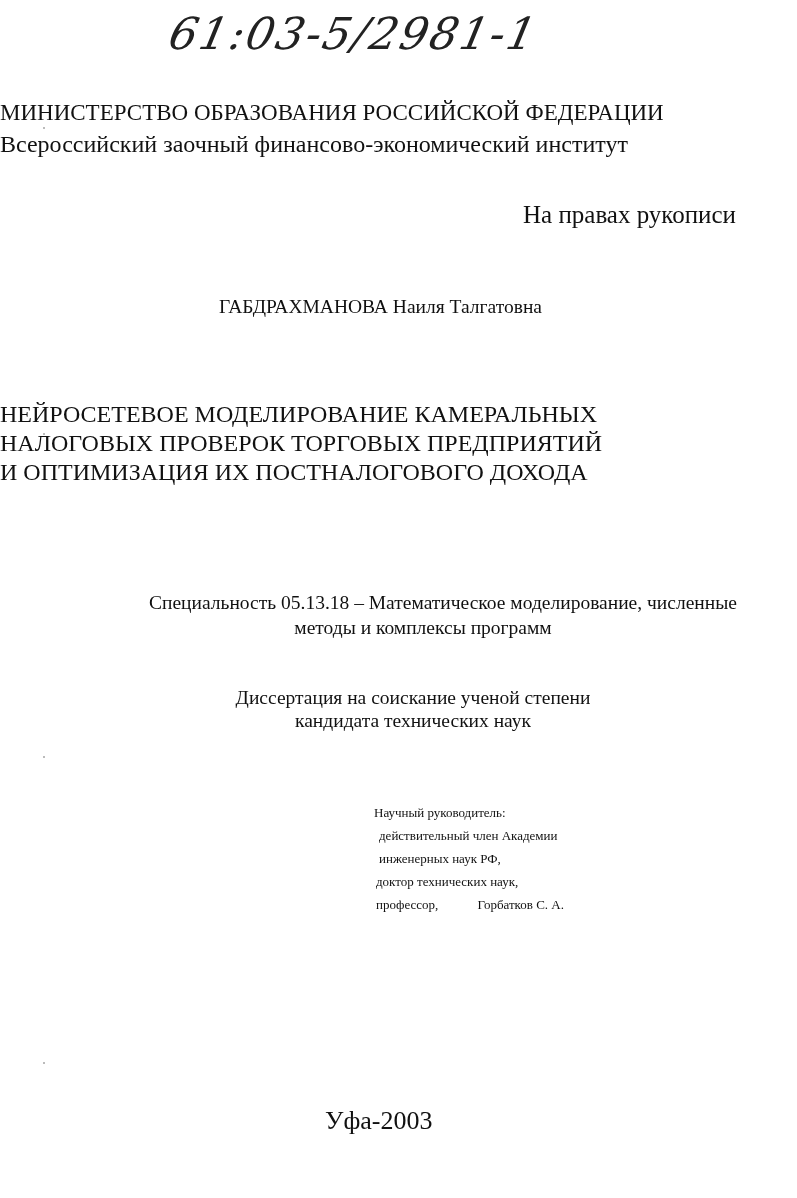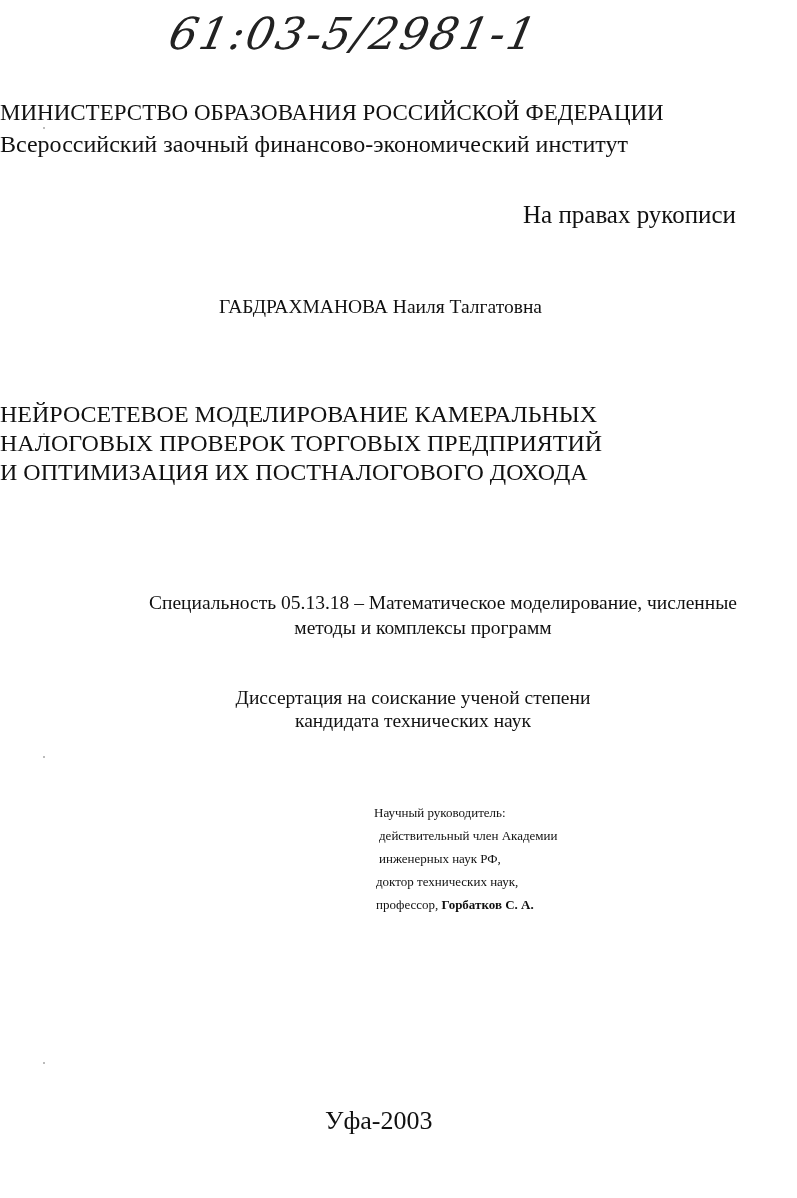--- a/index.html
+++ b/index.html
@@ -35,21 +35,21 @@
     .spec1 { left: 118px; top: 592px; font-size: 19.5px; white-space: nowrap; margin-left: 31px; }
     .spec2 { left: 0; width: 846px; text-align: center; top: 617px; font-size: 19.5px; white-space: nowrap; }
     .diss1 { left: 0; width: 826px; text-align: center; top: 687px; font-size: 19.5px; white-space: nowrap; }
     .diss2 { left: 0; width: 826px; text-align: center; top: 710px; font-size: 19.5px; white-space: nowrap; }
     .sup { font-size: 13px; white-space: nowrap; }
     .sup0 { left: 374px; top: 805px; }
     .sup1 { left: 379px; top: 828px; }
     .sup2 { left: 379px; top: 851px; }
     .sup3 { left: 376px; top: 874px; }
     .sup4 { left: 376px; top: 897px; }
-    .bold { font-weight: bold; }
+    .bold { font-weight: normal; margin-left: 36px; }
     .city { left: 325px; top: 1106px; font-size: 26px; white-space: nowrap; }
     .margin-dot { width: 2px; height: 2px; background: #bbb; }
   </style>
 </head>
 <body>
 
 <div class="abs handwritten">61:03-5/2981-1</div>
 
 <div class="abs center-line ministry">МИНИСТЕРСТВО ОБРАЗОВАНИЯ РОССИЙСКОЙ ФЕДЕРАЦИИ</div>
 <div class="abs center-line institute">Всероссийский заочный финансово-экономический институт</div>

